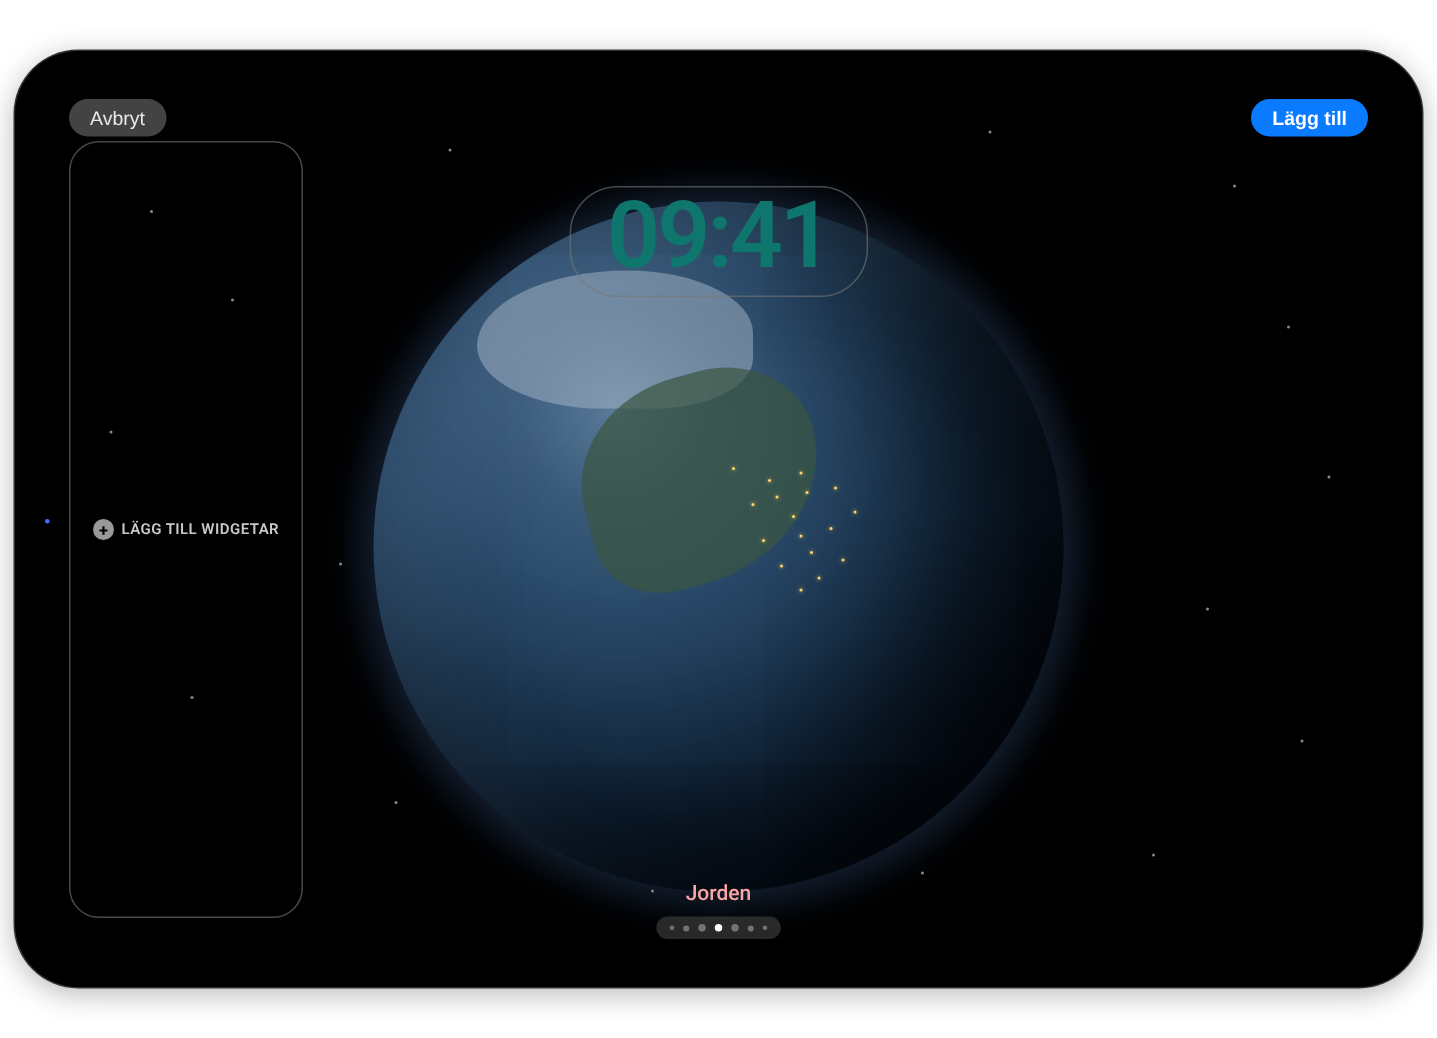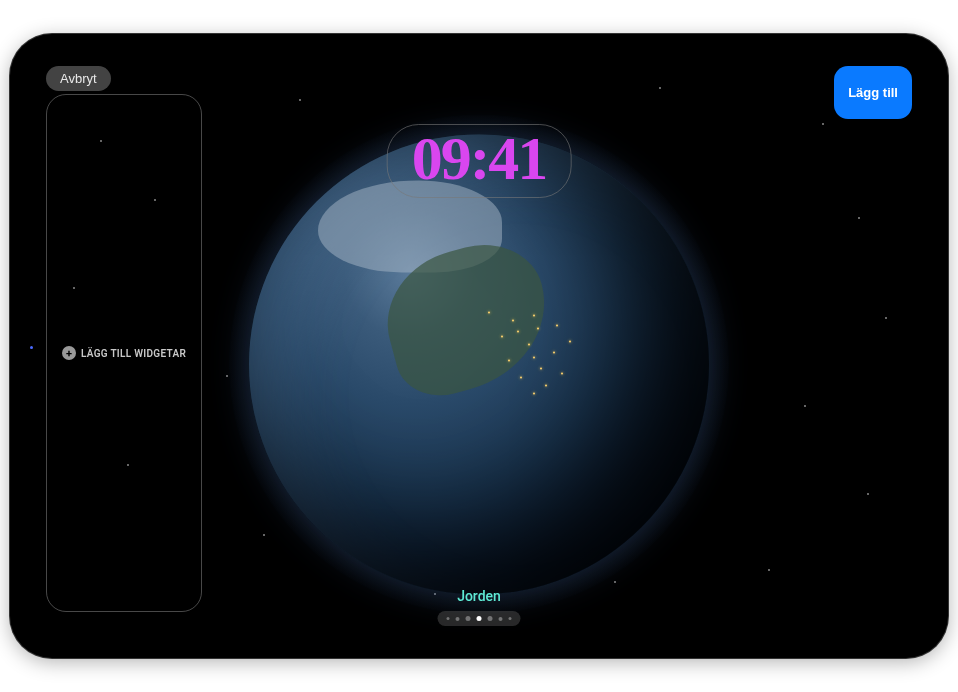--- a/index.html
+++ b/index.html
@@ -142,21 +142,21 @@
       z-index: 10;
     }
     
     .add-button {
       position: absolute;
       top: 14px;
       right: 18px;
       background: #0a7aff;
       color: #fff;
       border: none;
-      padding: 19px 14px;
+      padding: 5px 14px;
       border-radius: 14px;
       font-size: 13px;
       font-weight: 600;
       cursor: pointer;
       z-index: 10;
     }
     
     .date-pill {
       position: absolute;
       top: 42px;
@@ -173,28 +173,27 @@
     }
     
     .time-pill {
       position: absolute;
       top: 72px;
       left: 50%;
       transform: translateX(-50%);
       border: 1px solid rgba(120,120,120,0.6);
       border-radius: 32px;
       padding: 2px 24px 8px 24px;
-      color: #d946ef;
+      color: #0f766e;
       font-size: 62px;
       font-weight: 600;
       line-height: 1;
       cursor: pointer;
       z-index: 10;
       letter-spacing: -2px;
-      font-family: Liberation Serif, serif;
     }
     
     .widget-panel {
       position: absolute;
       top: 42px;
       left: 18px;
       bottom: 28px;
       width: 156px;
       border: 1px solid rgba(120,120,120,0.6);
       border-radius: 20px;
@@ -231,21 +230,21 @@
       font-weight: 600;
       letter-spacing: 0.3px;
       text-align: center;
     }
     
     .wallpaper-name {
       position: absolute;
       bottom: 36px;
       left: 50%;
       transform: translateX(-50%);
-      color: #5eead4;
+      color: #fca5a5;
       font-size: 14px;
       font-weight: 500;
       z-index: 10;
     }
     
     .page-dots {
       position: absolute;
       bottom: 14px;
       left: 50%;
       transform: translateX(-50%);

